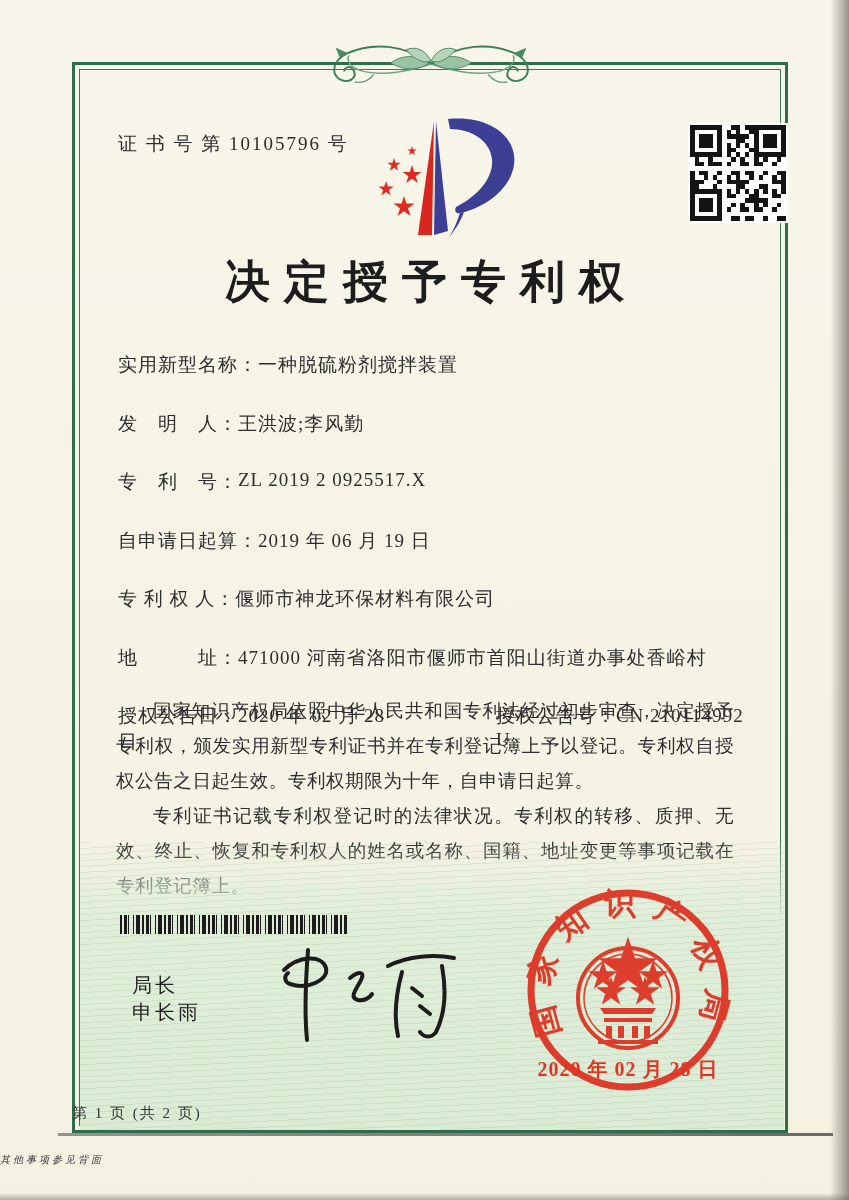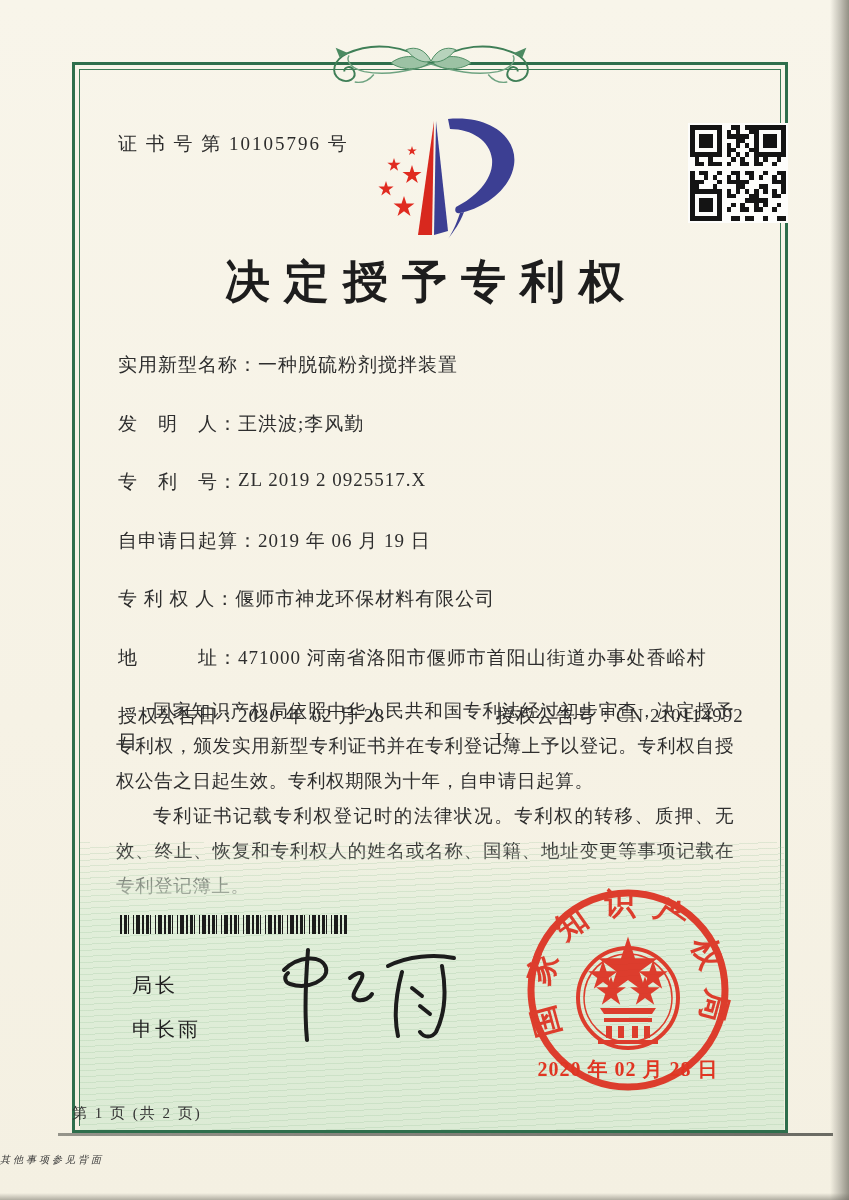--- a/index.html
+++ b/index.html
@@ -80,21 +80,21 @@
     position:absolute;left:120px;top:915px;width:227px;height:19px;
     background:
       repeating-linear-gradient(90deg,
         #1b1b1b 0 2px,transparent 2px 4px,
         #1b1b1b 4px 7px,transparent 7px 8px,
         #1b1b1b 8px 9px,transparent 9px 13px,
         #1b1b1b 13px 14px,transparent 14px 16px,
         #1b1b1b 16px 20px,transparent 20px 22px);
   }
   .officer{position:absolute;left:132px;top:972px;font-size:20px;color:#222;letter-spacing:3px;}
-  .officer .name{margin-top:17px;}
+  .officer .name{}
   .signature{position:absolute;left:246px;top:936px;width:225px;height:112px;}
   .seal{position:absolute;left:518px;top:880px;width:220px;height:220px;}
   .seal-date{
     position:absolute;left:508px;top:1056px;width:240px;
     text-align:center;font-size:20px;color:#e03522;letter-spacing:1px;
     font-weight:600;
   }
   .page-info{
     position:absolute;left:72px;top:1104px;width:716px;
     font-size:15px;color:#333;letter-spacing:2px;

